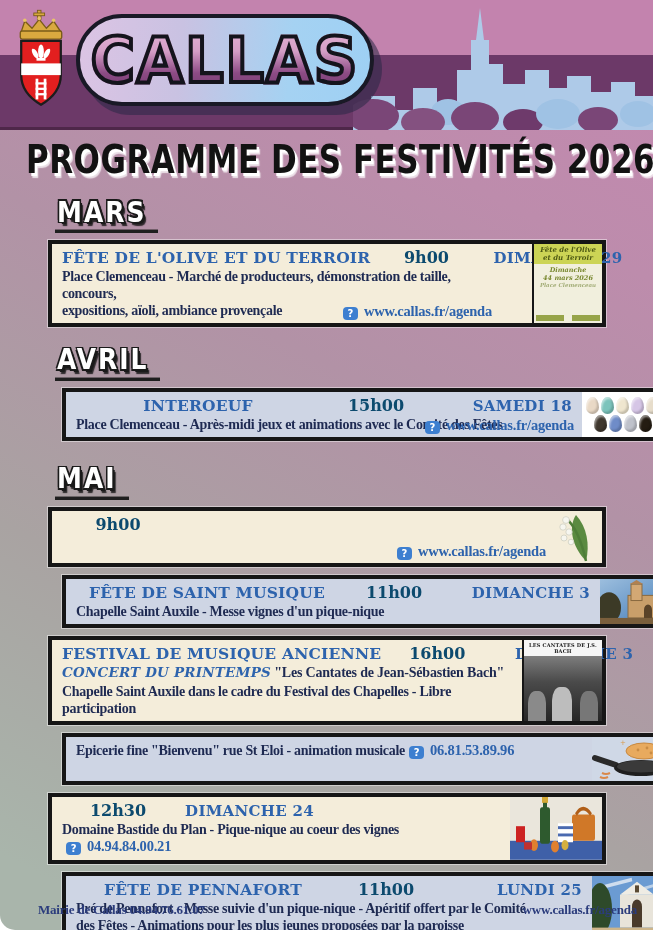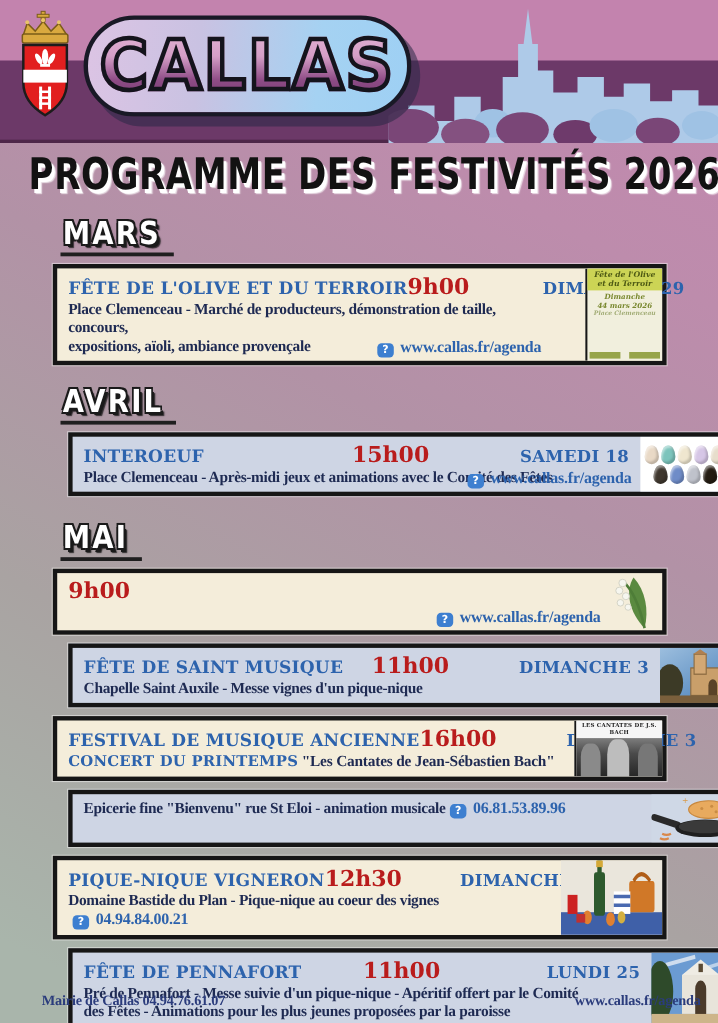--- a/index.html
+++ b/index.html
@@ -1,18 +1,18 @@
 <!DOCTYPE html>
 <html><head>
 <meta charset="utf-8">
 <style>
   html,body{margin:0;padding:0;}
   body{width:653px;height:930px;overflow:hidden;font-family:"Liberation Serif",serif;}
   #poster{position:relative;width:653px;height:930px;
-    background:linear-gradient(208deg,#c487b0 0%,#bd8cac 22%,#b292a6 42%,#a9a3a2 68%,#a9b5ab 94%);}
+    background:linear-gradient(208deg,#c487b0 0%,#bd8cac 22%,#b292a6 42%,#a9a3a2 68%,#a9b5ab 94%);border-radius:15px;}
 
   
   #header{position:absolute;top:0;left:0;width:653px;height:130px;background:#c383ae;}
   #band{position:absolute;top:55px;left:0;width:653px;height:75px;background:#6c3968;border-bottom:3px solid #4e2749;box-sizing:border-box;}
   #village{position:absolute;right:0;bottom:0;width:300px;height:130px;}
   #crest{position:absolute;left:14px;top:6px;width:54px;height:104px;}
   #logo-pill{position:absolute;left:76px;top:14px;width:298px;height:92px;border-radius:48px;
     border:4px solid #191926;box-sizing:border-box;
     background:linear-gradient(95deg,#dcc4e4 0%,#c9c2e2 35%,#a5d2f2 72%,#9ed0f4 100%);
     box-shadow:8px 9px 0 rgba(42,40,70,.55);
@@ -36,26 +36,26 @@
     border-bottom:3px solid #1f1f1f;padding:0 12px 1px 2px;transform:scaleY(1.15);transform-origin:left bottom;}
   .section-heading.h-avril{margin-top:13px;}
   .section-heading.h-mai{margin-top:18px;}
 
   .card{display:flex;border:4px solid #161616;box-sizing:border-box;width:558px;min-height:48px;margin-bottom:8px;
     box-shadow:0 0 0 1px rgba(255,255,255,.45);}
   .card.cream{background:#f4edda;margin-left:48px;}
   .card.blue{background:#ced5e4;margin-left:62px;width:620px;}
   .card-text{position:relative;flex:1;padding:4px 6px 4px 10px;min-width:0;}
   .title-row{display:flex;align-items:baseline;}
-  .ev-title{flex:1;font-family:"DejaVu Serif",serif;font-weight:bold;font-size:15.5px;color:#2d63ad;letter-spacing:.2px;white-space:nowrap;}
-  .ev-time{min-width:112px;font-family:"DejaVu Serif",serif;font-weight:bold;font-size:20px;color:#b91c1c;}
+  .ev-title{flex:1;font-family:"DejaVu Serif",serif;font-weight:bold;font-size:15.5px;color:#2d63ad;letter-spacing:.2px;white-space:nowrap;text-align:center;}
+  .ev-time{min-width:112px;text-align:center;font-family:"DejaVu Serif",serif;font-weight:bold;font-size:16px;color:#0c4a6e;}
   .ev-day{min-width:140px;text-align:right;padding-right:4px;font-family:"DejaVu Serif",serif;font-weight:bold;font-size:15px;color:#2d63ad;letter-spacing:.3px;}
   .ev-day sup{font-size:9px;}
   .ev-sub{font-size:14px;line-height:1.2;margin-top:1px;}
-  .sub-strong{font-family:"DejaVu Serif",serif;font-weight:bold;font-size:13.5px;color:#2d63ad;letter-spacing:.2px;}
+  .sub-strong{font-family:"DejaVu Serif",serif;font-weight:bold;font-size:13.5px;color:#2d63ad;letter-spacing:.2px;font-style:italic;}
   .sub-rest{font-family:"Liberation Serif",serif;font-weight:bold;color:#1e2a52;letter-spacing:-.2px;}
   .ev-desc{font-family:"Liberation Serif",serif;font-weight:bold;font-size:14px;line-height:1.22;color:#1e2a52;letter-spacing:-.3px;margin-top:1px;}
   .ev-desc sup{font-size:9px;}
   .contact{white-space:nowrap;}
   .contact.abs{position:absolute;right:8px;bottom:3px;}
   .contact.inline{margin-left:4px;}
   .contact-label{font-family:"Liberation Serif",serif;font-weight:bold;font-size:14.5px;color:#2d63ad;letter-spacing:-.2px;}
   .contact .bubble-icon{display:inline-block;position:relative;width:15px;height:13px;margin-right:6px;vertical-align:-1px;
     background:#3d7fd0;border-radius:4px;color:#fff;font-family:"DejaVu Sans",sans-serif;font-size:10px;font-weight:bold;text-align:center;line-height:13px;}
   .contact .bubble-icon::after{content:"";position:absolute;right:-5px;bottom:-1px;width:9px;height:8px;background:#e0a23c;border-radius:2px;z-index:-1;}
@@ -235,20 +235,21 @@
     </svg>
         </div>
       </div><div class="card cream">
         <div class="card-text">
           <div class="title-row">
             <span class="ev-title">FESTIVAL DE MUSIQUE ANCIENNE</span>
             <span class="ev-time">16h00</span>
             <span class="ev-day">DIMANCHE 3</span>
           </div>
           <div class="ev-sub"><span class="sub-strong">CONCERT DU PRINTEMPS</span><span class="sub-rest"> "Les Cantates de Jean-Sébastien Bach"</span></div>
+          <div class="ev-desc">Chapelle Saint Auxile dans le cadre du  Festival des Chapelles  - Libre participation</div>
         </div>
         <div class="card-img" style="width: 80px;">
     <div class="th-bach">
       <div class="bach-cap">LES CANTATES DE J.S. BACH</div>
       <div class="bach-photo">
         <span class="fig f1"></span>
         <span class="fig f2"></span>
         <span class="fig f3"></span>
       </div>
     </div>
@@ -270,21 +271,20 @@
       <path d="M10,36 q4,2 8,0" stroke="#d9884a" stroke-width="2" fill="none"></path>
       <path d="M8,40 q4,2 8,0" stroke="#d9884a" stroke-width="2" fill="none"></path>
       <text x="74" y="10" font-size="9" fill="#d99a4a" font-family="DejaVu Sans, sans-serif">+</text>
       <text x="79" y="24" font-size="7" fill="#d99a4a" font-family="DejaVu Sans, sans-serif">+</text>
       <text x="28" y="8" font-size="7" fill="#d99a4a" font-family="DejaVu Sans, sans-serif">+</text>
     </svg>
         </div>
       </div><div class="card cream">
         <div class="card-text">
           <div class="title-row">
-            <span class="ev-title">PIQUE-NIQUE VIGNERON</span>
             <span class="ev-time">12h30</span>
             <span class="ev-day">DIMANCHE 24</span>
           </div>
           <div class="ev-desc">Domaine Bastide du Plan - Pique-nique au coeur des vignes<span class="contact inline"><span class="bubble-icon">?</span><span class="contact-label">04.94.84.00.21</span></span></div>
         </div>
         <div class="card-img" style="width: 92px;">
     <svg viewBox="0 0 92 43" preserveAspectRatio="none">
       <rect width="92" height="43" fill="#eae6dc"></rect>
       <rect x="0" y="30" width="92" height="13" fill="#3f60a8"></rect>
       <rect x="62" y="12" width="23" height="18" rx="2" fill="#d07828"></rect>

